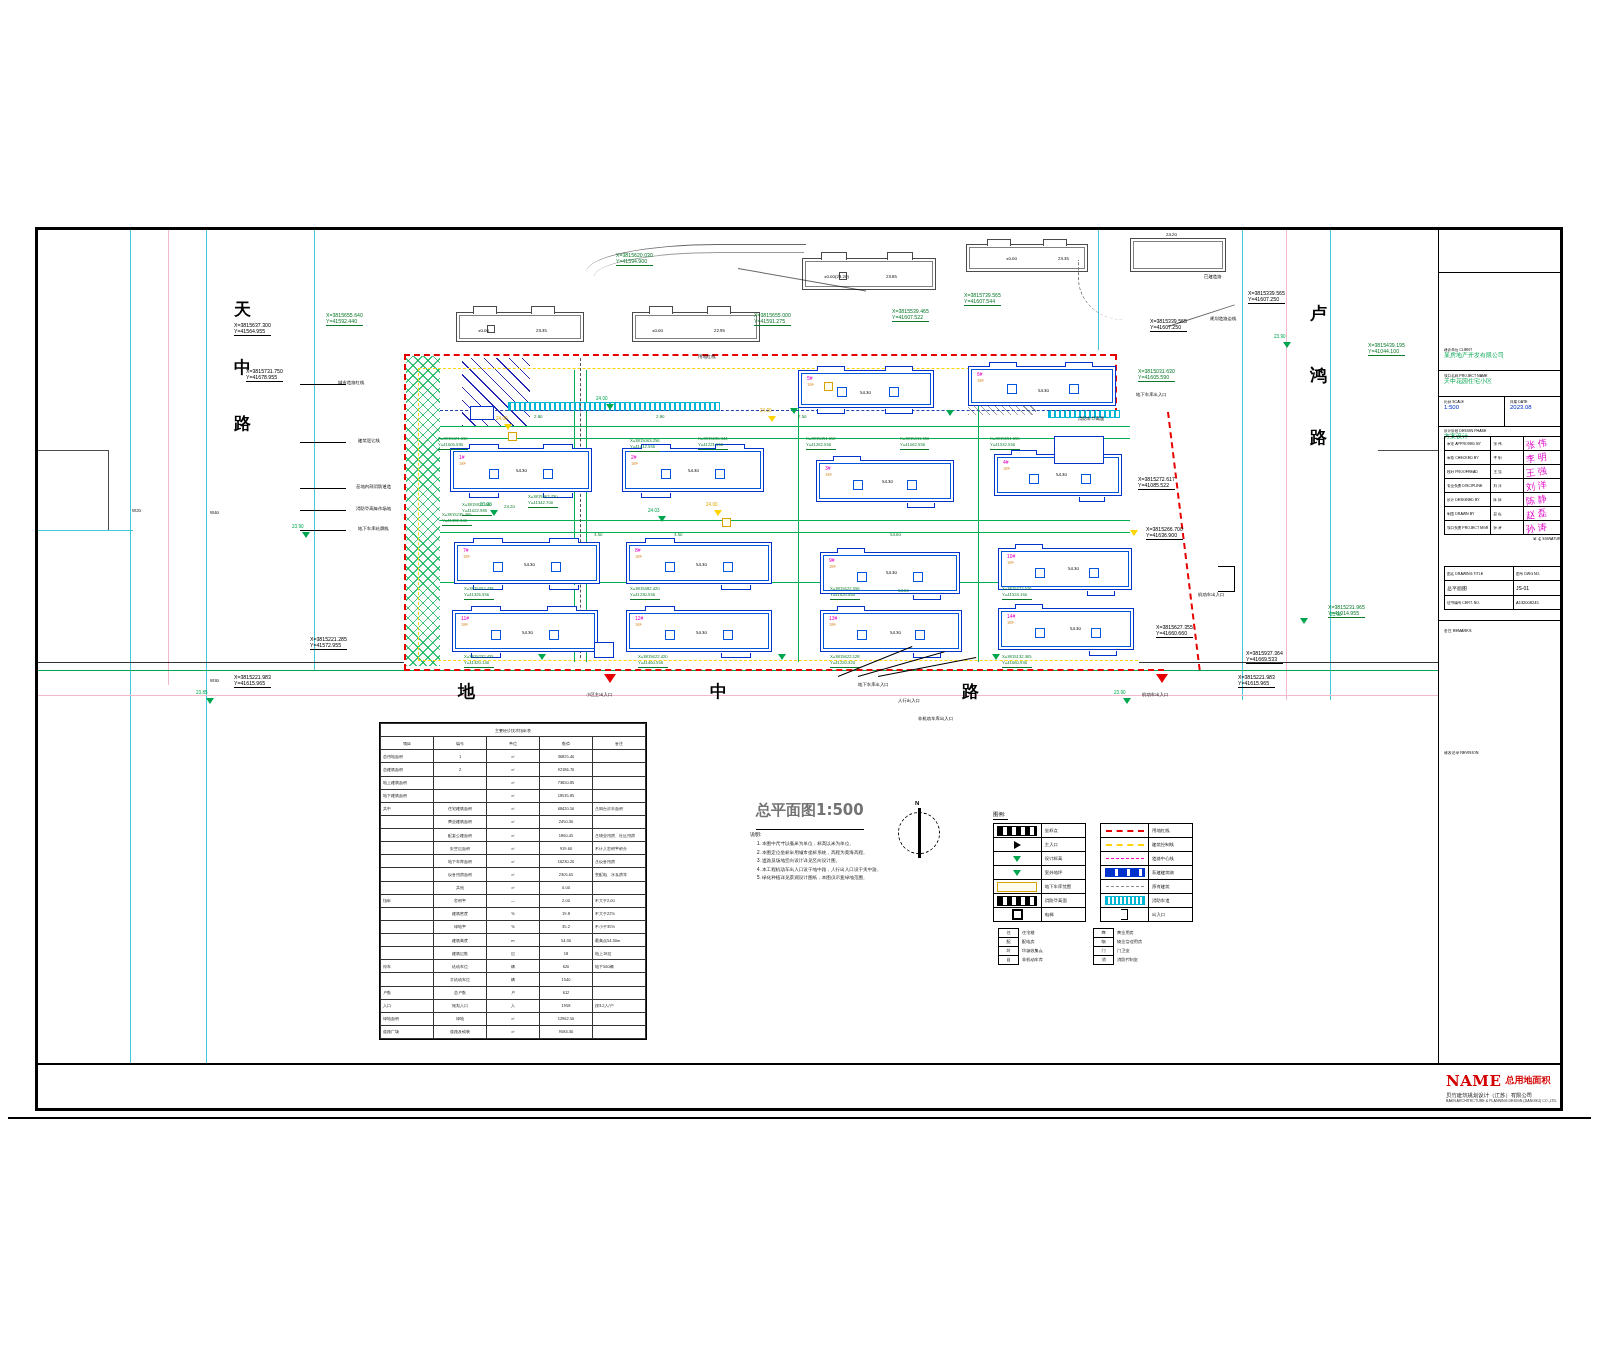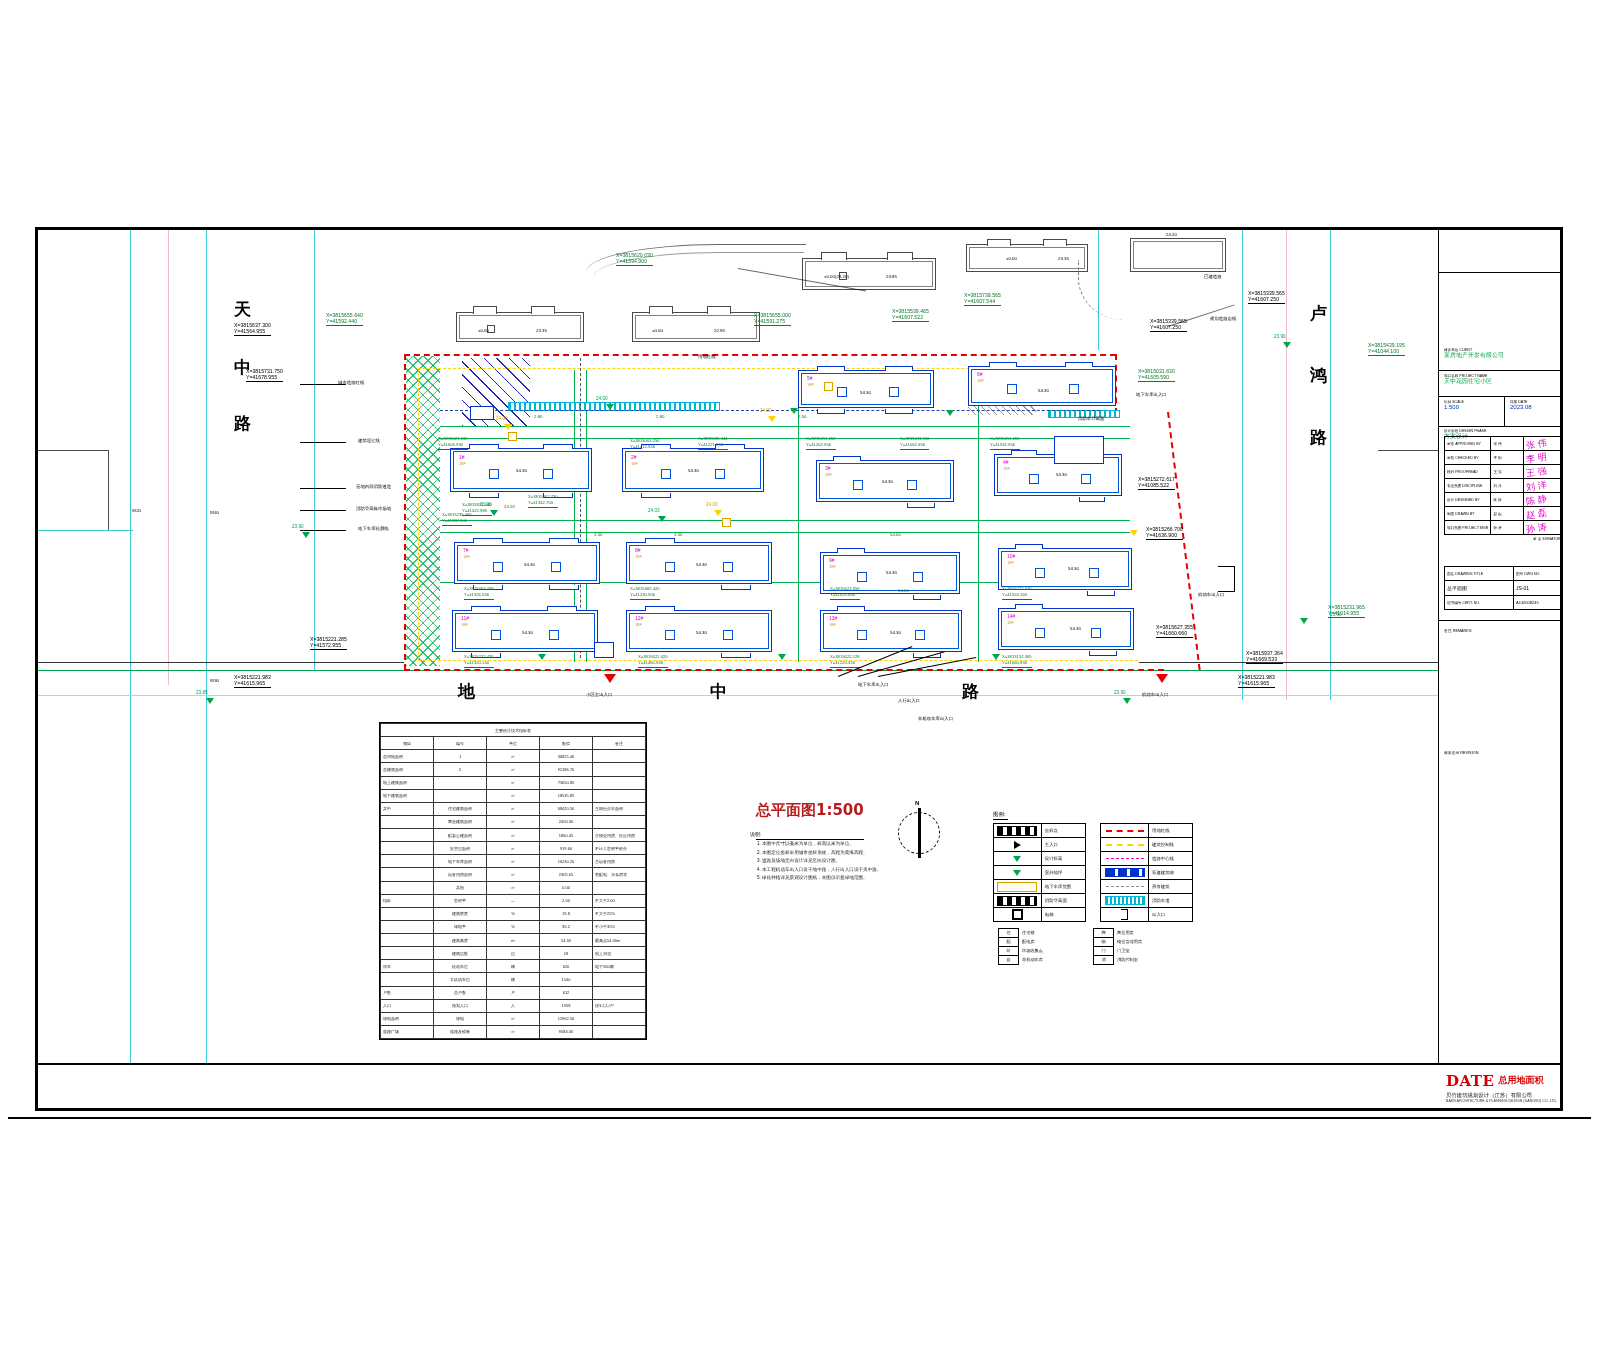--- a/index.html
+++ b/index.html
@@ -100,22 +100,22 @@
   
   #ind-table{position:absolute;left:341px;top:492px;width:268px;height:318px;
      border:1px solid #000;box-sizing:border-box;background:#fff;font-size:4px;}
   #ind-table table{border-collapse:collapse;width:100%;height:100%;table-layout:fixed;}
   #ind-table td{border:.6px solid #333;padding:0 2px;font-size:4px;line-height:5px;
      color:#222;overflow:hidden;white-space:nowrap;}
   #ind-table td.c{text-align:center;}
 
   
   #plan-title{position:absolute;left:718px;top:572px;font-size:15px;line-height:17px;
-     color:#b91c1c;font-family:"DejaVu Sans",sans-serif;font-weight:700;
-     border-bottom:1.6px solid #000;padding-bottom:20px;}
+     color:#737373;font-family:"DejaVu Sans",sans-serif;font-weight:700;
+     border-bottom:1.6px solid #000;padding-bottom:10px;}
   #notes{position:absolute;left:712px;top:601px;width:230px;}
   #notes .nh{font-size:5px;line-height:7px;color:#000;}
   #notes li{font-size:4.6px;line-height:8.5px;color:#111;white-space:nowrap;}
   #notes ol{margin:2px 0 0 0;padding-left:12px;}
 
   
   #compass{position:absolute;left:858px;top:570px;width:46px;height:62px;}
   #compass .ring{position:absolute;left:2px;top:12px;width:42px;height:42px;
      border:1px dashed #000;border-radius:50%;box-sizing:border-box;}
   #compass .needle{position:absolute;left:22px;top:8px;width:2.5px;height:50px;background:#000;}
@@ -961,20 +961,20 @@
         </table>
       </div>
 
       <div id="tb-note">备注 REMARKS</div>
       <div style="position:absolute;left:6px;top:520px;font-size:3.8px;line-height:6px;">修改记录 REVISION</div>
       <div style="position:absolute;left:0;top:390px;width:125px;border-top:.9px solid #000;"></div>
     </div>
 
     <div id="logo">
       <div>
-        <span class="bakn">DATE</span><span class="cn">总用地面积</span>
+        <span class="bakn">NAME</span><span class="cn">总用地面积</span>
       </div>
       <div class="co">贝竹建筑规划设计（江苏）有限公司</div>
       <div class="co2">BAKN ARCHITECTURE &amp; PLANNING DESIGN (JIANGSU) CO.,LTD.</div>
     </div>
 
   </div>
 </div>
 
 </body></html>

